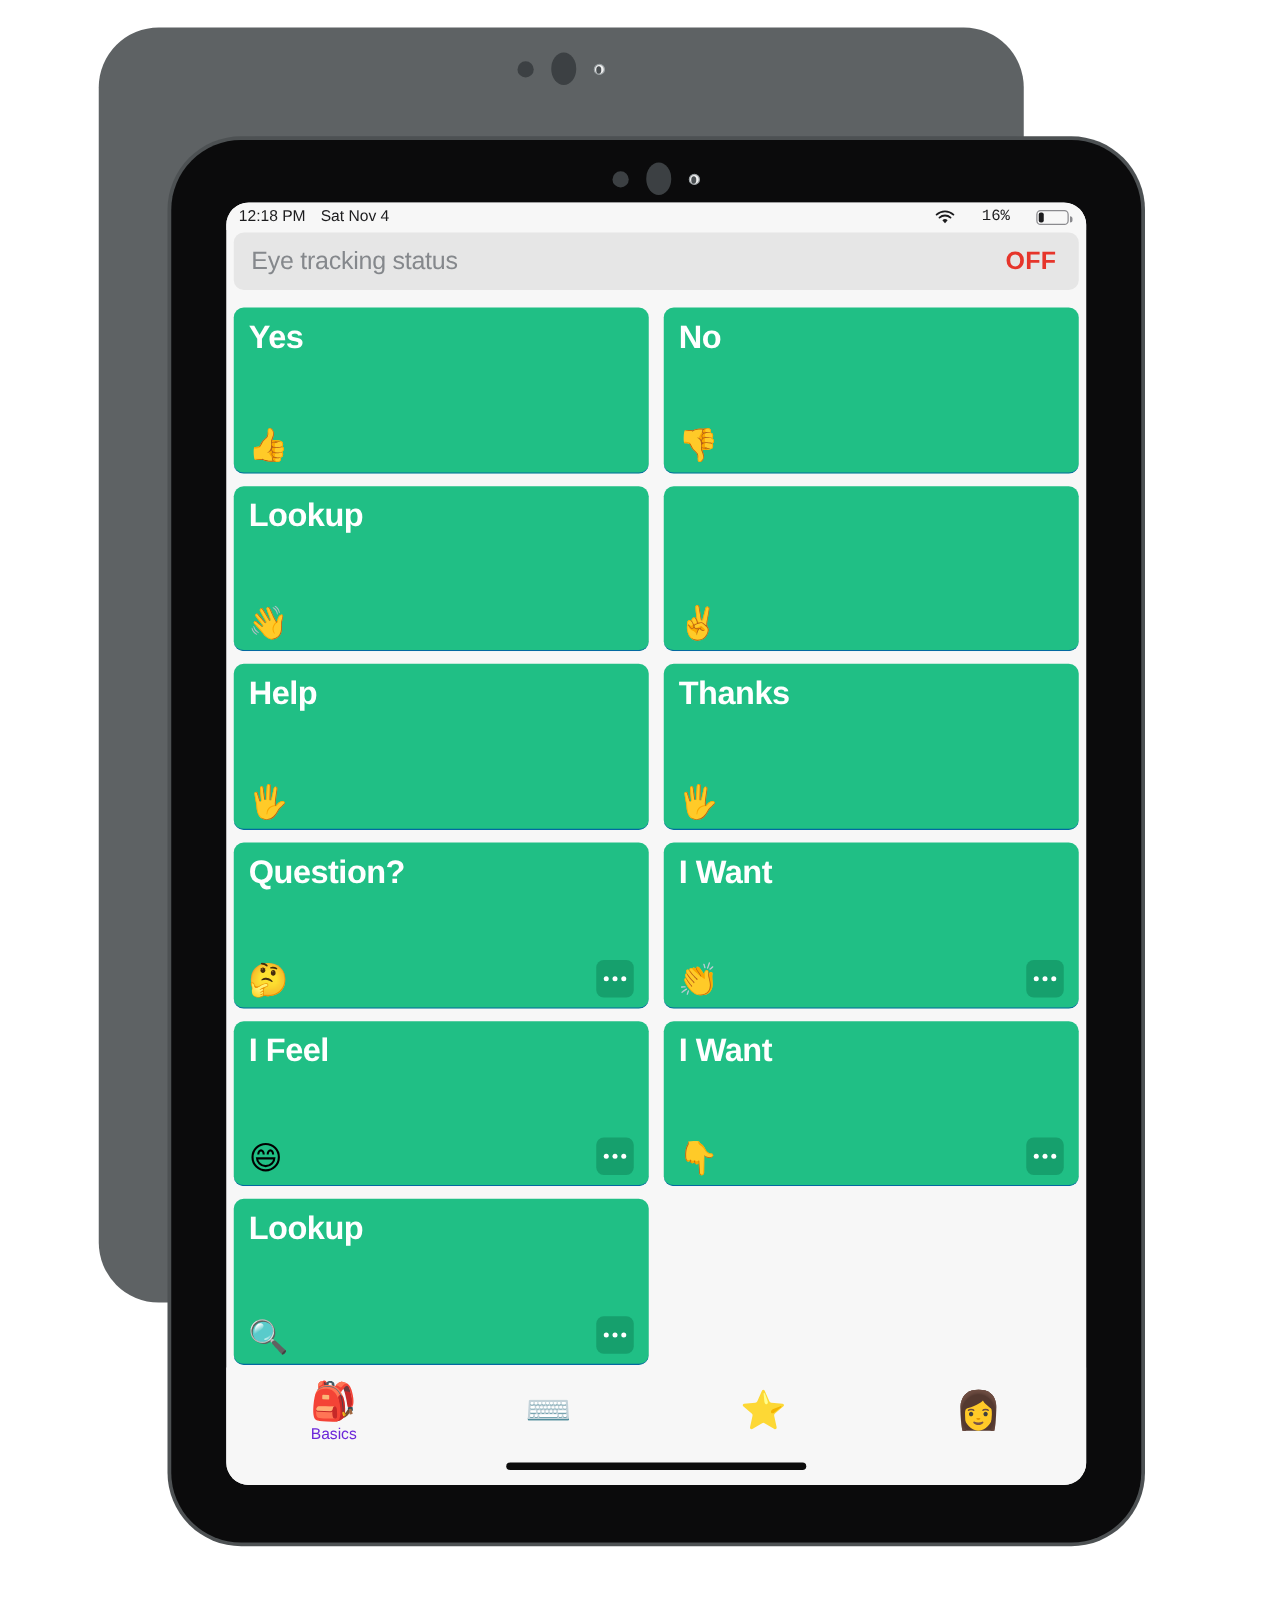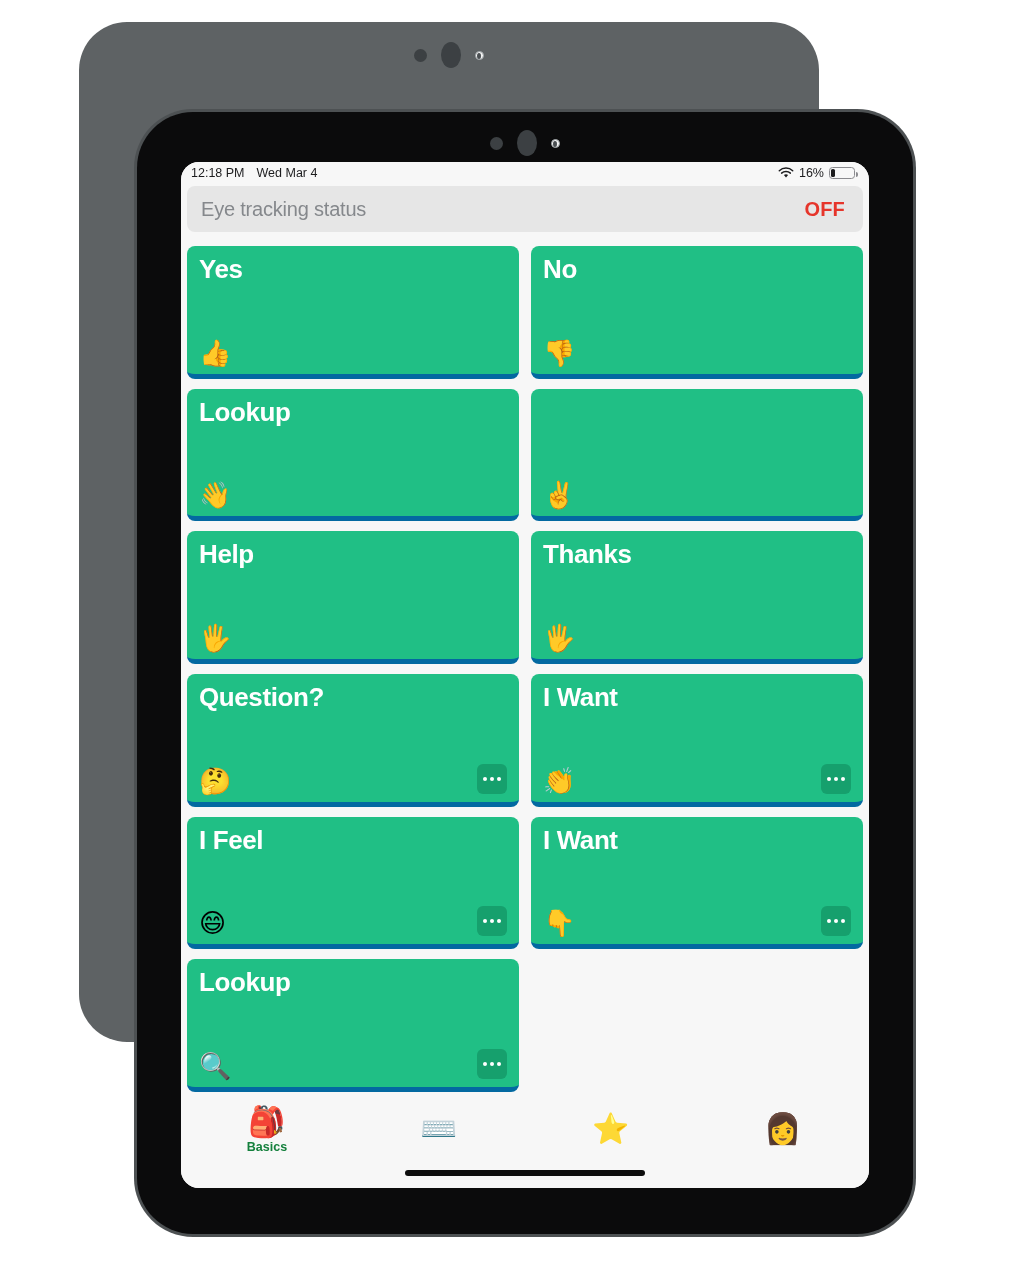--- a/index.html
+++ b/index.html
@@ -60,21 +60,21 @@
 
   
   .status-bar{
     height:22px; flex:0 0 22px;
     display:flex; align-items:center;
     padding:0 14px 0 10px;
     font-size:12.5px; color:#1c1c1e;
     background:#f7f7f7;
   }
   .status-left{ display:flex; gap:12px; align-items:baseline; }
-  .status-right{ margin-left:auto; display:flex; align-items:center; gap:5px; }
+  .status-right{ margin-left:auto; display:flex; align-items:flex-end; gap:21px;font-family:Liberation Mono, monospace; }
   .wifi-ic{ display:block; }
   .battery{
     width:26px; height:12px; border:1.4px solid #8a8a8e;
     border-radius:3.5px; position:relative; display:flex; align-items:center;
     padding:1.4px;
   }
   .battery::after{
     content:""; position:absolute; right:-4px; top:3.5px;
     width:2.2px; height:5px; border-radius:0 2px 2px 0; background:#8a8a8e;
   }
@@ -107,21 +107,21 @@
     display:grid;
     grid-template-columns:1fr 1fr;
     grid-auto-rows:1fr;
     gap:10px 12px;
     align-content:stretch;
   }
   .card{
     position:relative;
     background:#20bf85;
     border-radius:8px;
-    border-bottom:5px solid #0369a1;
+    border-bottom:1px solid #0369a1;
     padding:10px 12px 8px 12px;
     display:flex; flex-direction:column;
     overflow:hidden;
     cursor:pointer;
   }
   .card-label{
     font-size:26px; font-weight:bold; color:#ffffff;
     letter-spacing:-0.4px; line-height:1.05;
   }
   .card-bottom{
@@ -150,21 +150,21 @@
     display:flex; align-items:center;
     background:#f7f7f7;
     padding-bottom:4px;
   }
   .tab{
     flex:1 1 0;
     display:flex; flex-direction:column; align-items:center; justify-content:center;
     gap:3px; cursor:pointer;
   }
   .tab-icon{ font-size:30px; line-height:1; font-family:"DejaVu Sans", sans-serif; }
-  .tab-label{ font-size:12.5px; color:#15803d; font-weight:bold; }
+  .tab-label{ font-size:12.5px; color:#6d28d9; font-weight:normal; }
   .home-indicator{
     flex:0 0 18px;
     display:flex; align-items:flex-start; justify-content:center;
     background:#f7f7f7;
   }
   .home-bar{ width:240px; height:6px; border-radius:3px; background:#0d0d0d; }
 </style>
 </head>
 <body>
 
@@ -183,21 +183,21 @@
       <span class="cam-dot-sm"></span>
       <span class="cam-dot-lg"></span>
       <span class="cam-dot-flash"></span>
     </div>
 
     <div class="screen">
 
       <div class="status-bar">
         <div class="status-left">
           <span>12:18 PM</span>
-          <span>Wed Mar 4</span>
+          <span>Sat Nov 4</span>
         </div>
         <div class="status-right">
           <svg class="wifi-ic" width="16" height="12" viewBox="0 0 16 12">
             <path d="M8 10.6 L10.1 8.1 A3.3 3.3 0 0 0 5.9 8.1 Z" fill="#1c1c1e"></path>
             <path d="M3.6 6.1 A6.6 6.6 0 0 1 12.4 6.1" stroke="#1c1c1e" stroke-width="1.5" fill="none" stroke-linecap="round"></path>
             <path d="M1.3 3.7 A9.9 9.9 0 0 1 14.7 3.7" stroke="#1c1c1e" stroke-width="1.5" fill="none" stroke-linecap="round"></path>
           </svg>
           <span>16%</span>
           <span class="battery">
             <span class="battery-fill"></span>

